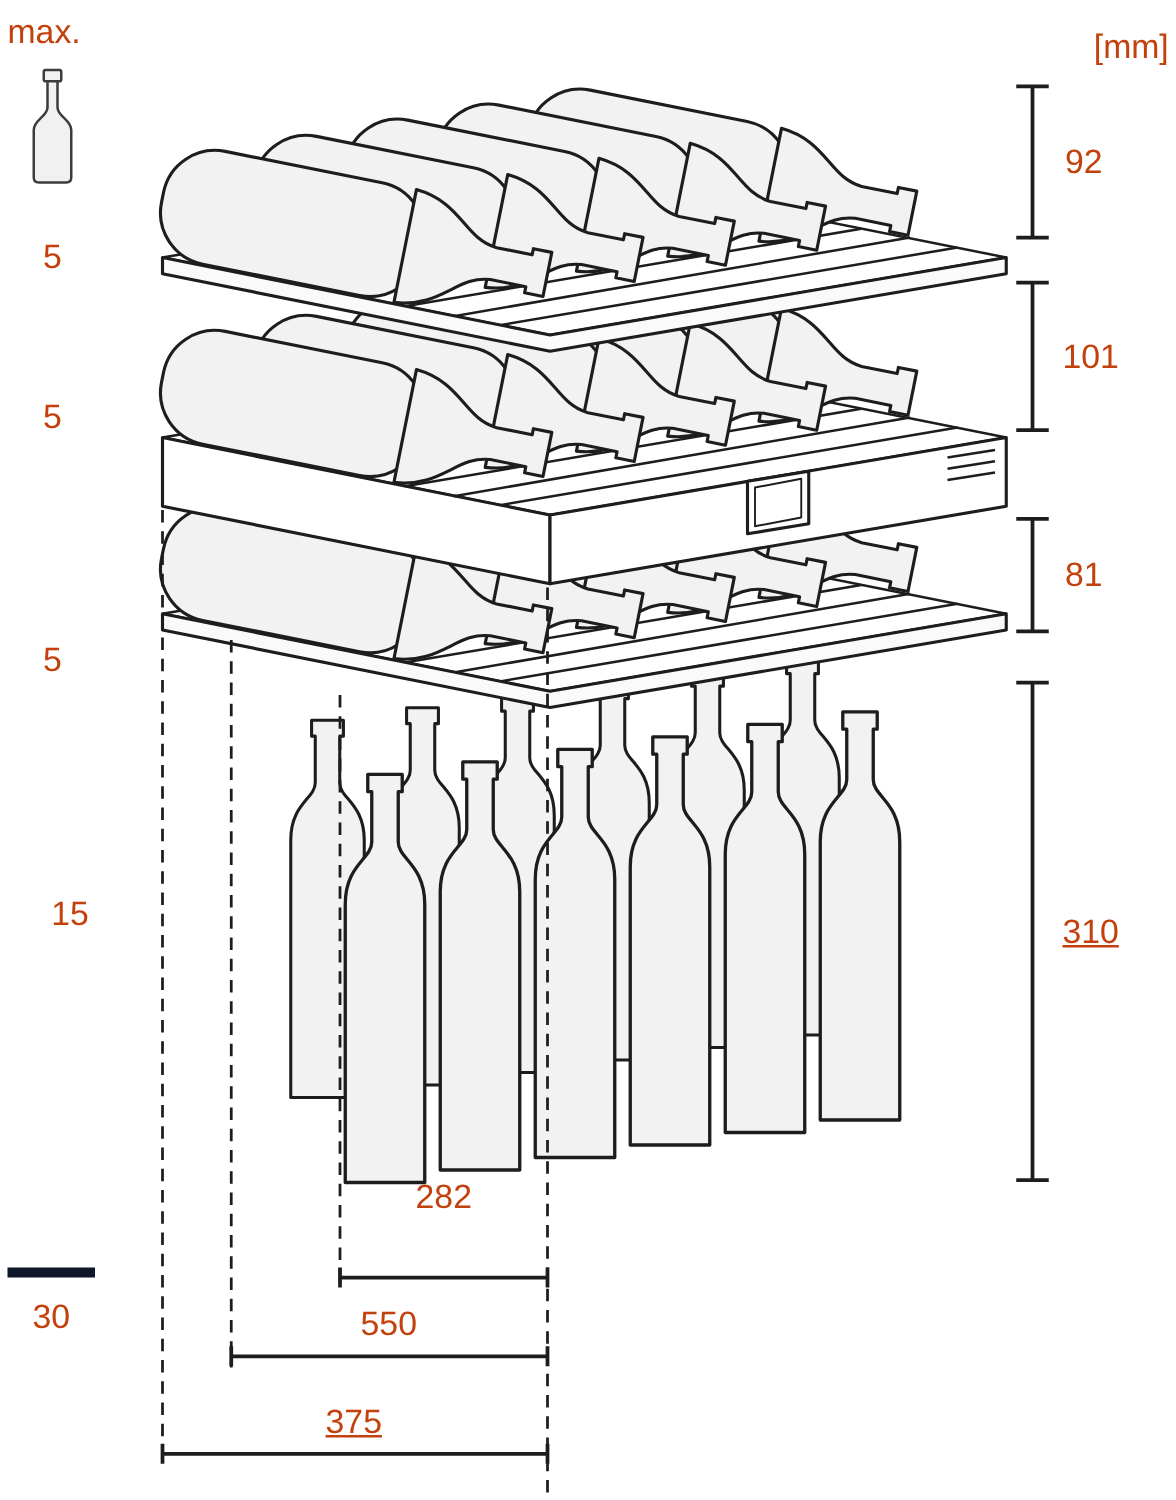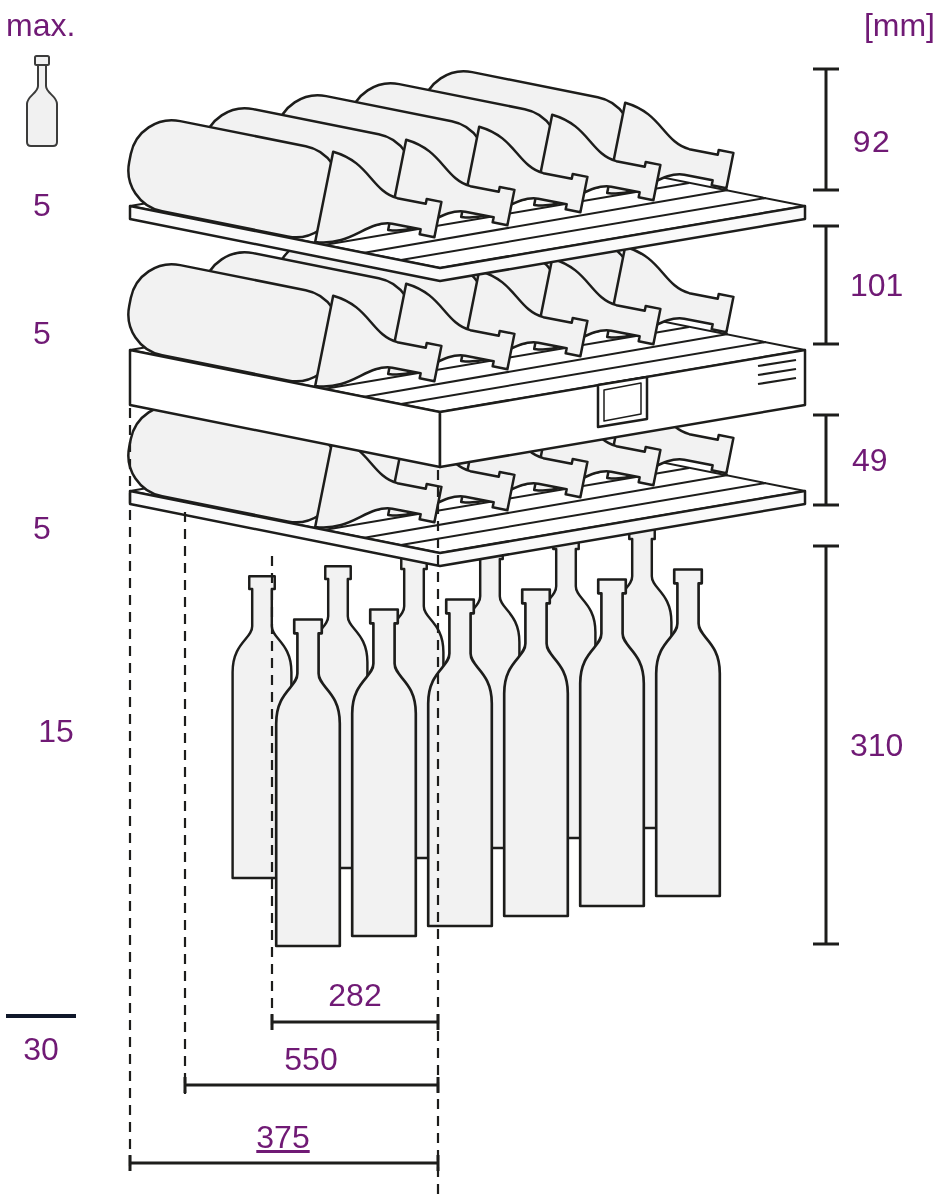--- a/index.html
+++ b/index.html
@@ -1,24 +1,24 @@
 <!DOCTYPE html>
 <html><head>
 <meta charset="utf-8">
 <style>
   html,body{margin:0;padding:0;}
   body{
     width:941px;height:1200px;position:relative;background:#ffffff;
     font-family:"Liberation Sans","DejaVu Sans",sans-serif;color:#1d1d1b;overflow:hidden;
   }
   svg.diagram{position:absolute;left:0;top:0;z-index:1;}
-  .lbl{position:absolute;z-index:2;font-size:32px;font-weight:500;line-height:46px;color:#701a75;white-space:nowrap;}
+  .lbl{position:absolute;z-index:2;font-size:27px;font-weight:500;line-height:46px;color:#c2410c;white-space:nowrap;}
   .ctr{text-align:center;}
-  .right{text-align:right;}
-  .overline{border-top:4px solid #0f172a;padding-top:8px;}
+  .right{text-align:right;margin-top:12px;}
+  .overline{border-top:8px solid #0f172a;padding-top:8px;}
 </style>
 </head>
 <body>
 
 <svg class="diagram" width="941" height="1200" viewBox="0 0 941 1200">
   <defs>
     <g id="bottleLying">
       <rect x="0" y="-46" width="212" height="92" rx="42" fill="#f2f2f2" stroke="#1d1d1b" stroke-width="2.5"></rect>
       <path d="M 198,-46 C 236,-43 243,-15 270,-13 L 299,-13 L 299,-18 L 314,-18 L 314,18 L 299,18 L 299,13 L 270,13 C 243,15 236,43 198,46 Z" fill="#f2f2f2" stroke="#1d1d1b" stroke-width="2.5" stroke-linejoin="round"></path>
     </g>
@@ -133,20 +133,20 @@
 
 <div class="lbl" style="left:6px;top:2px;">max.</div>
 <div class="lbl right" style="left:830px;top:2px;width:105px;">[mm]</div>
 
 <div class="lbl ctr" style="left:16px;top:182px;width:52px;">5</div>
 <div class="lbl ctr" style="left:16px;top:310px;width:52px;">5</div>
 <div class="lbl ctr" style="left:16px;top:505px;width:52px;">5</div>
 <div class="lbl ctr" style="left:24px;top:708px;width:64px;">15</div>
 <div class="lbl ctr overline" style="left:6px;top:1014px;width:70px;">30</div>
 
-<div class="lbl" style="left:852px;top:121px;font-family:Liberation Mono, monospace;">92</div>
+<div class="lbl" style="left:852px;top:106px;">92</div>
 <div class="lbl" style="left:850px;top:262px;text-align:center;">101</div>
-<div class="lbl" style="left:852px;top:437px;">49</div>
-<div class="lbl" style="left:850px;top:722px;">310</div>
+<div class="lbl" style="left:852px;top:437px;">81</div>
+<div class="lbl" style="left:850px;top:722px;text-decoration:underline;">310</div>
 
-<div class="lbl ctr" style="left:285px;top:972px;width:140px;">282</div>
+<div class="lbl ctr" style="left:285px;top:934px;width:140px;">282</div>
 <div class="lbl ctr" style="left:241px;top:1036px;width:140px;">550</div>
 <div class="lbl ctr" style="left:213px;top:1114px;width:140px;text-decoration:underline;">375</div>
 
 </body></html>

